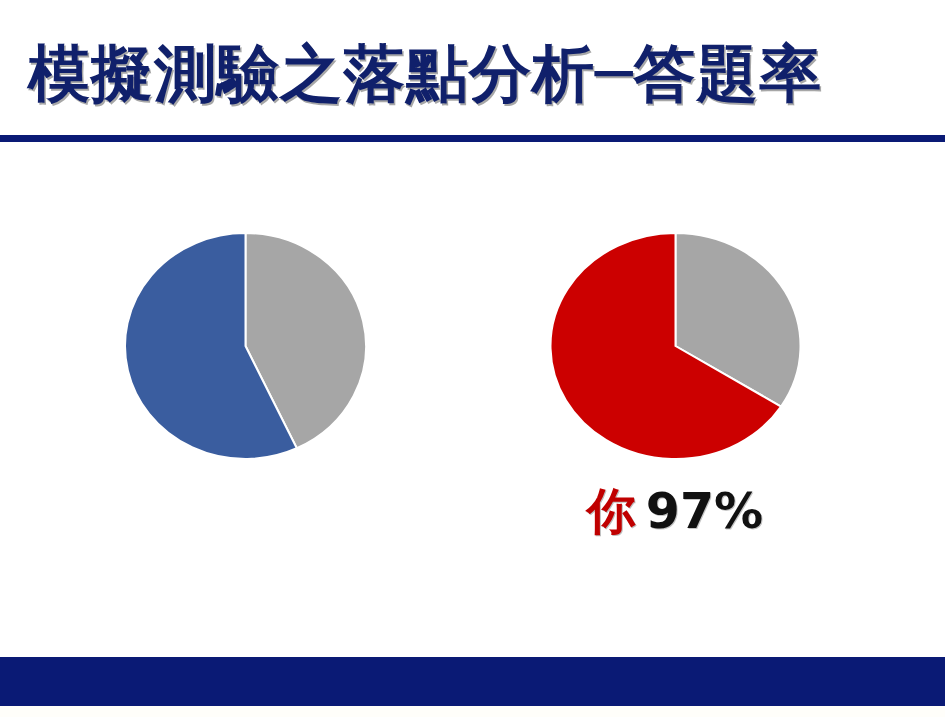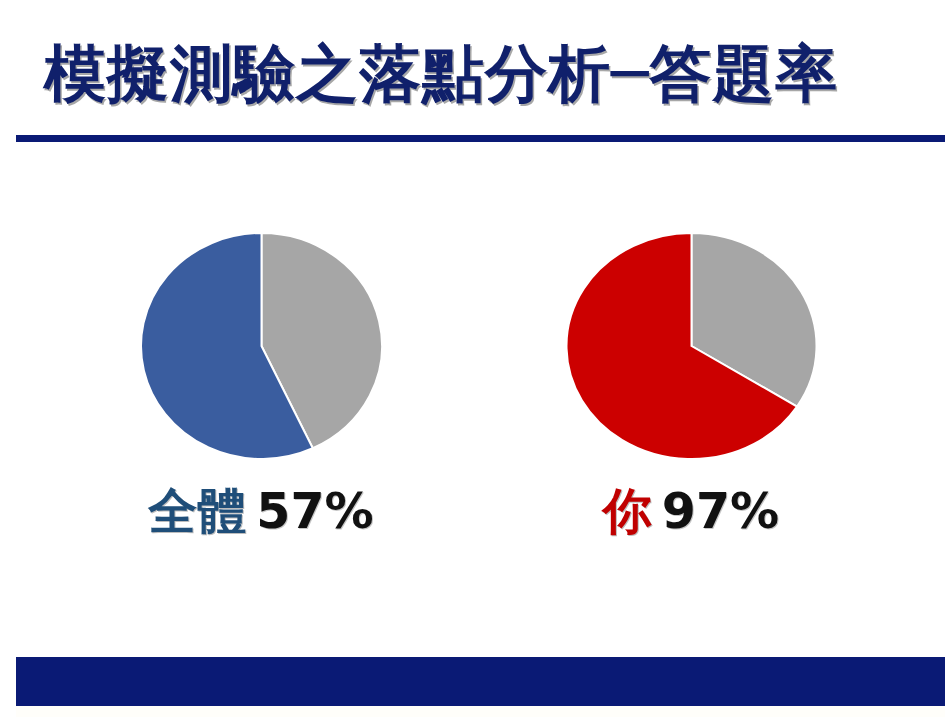--- a/index.html
+++ b/index.html
@@ -10,21 +10,21 @@
     width: 945px;
     height: 717px;
     background: #ffffff;
     font-family: "DejaVu Sans", "Liberation Sans", sans-serif;
     overflow: hidden;
     position: relative;
   }
 
   .slide {
     position: absolute;
-    left: 16px; top: 0;
+    left: 0; top: 0;
     width: 816px;
     height: 717px;
     background: #ffffff;
   }
 
   
   .title-zone {
     position: absolute;
     left: 0;
     top: 22px;
@@ -144,23 +144,20 @@
       <div class="pie-wrap">
         <svg class="pie-svg" width="245" height="228" viewBox="0 0 245 228">
           <g transform="translate(122.5,114)">
 
             <path fill="#A6A6A6" stroke="#FFFFFF" stroke-width="2" d="M 0 0 L 0 -113 A 120.5 113 0 0 1 51.31 102.25 Z"></path>
 
             <path fill="#3A5D9F" stroke="#FFFFFF" stroke-width="2" d="M 0 0 L 51.31 102.25 A 120.5 113 0 1 1 0 -113 Z"></path>
           </g>
         </svg>
       </div>
-      <div class="chart-label">
-        <span class="lbl-name blue">全體</span><span class="lbl-value">57%</span>
-      </div>
     </div>
 
     <div class="chart-block right">
       <div class="pie-wrap">
         <svg class="pie-svg" width="255" height="228" viewBox="0 0 255 228">
           <g transform="translate(127.5,114)">
 
             <path fill="#A6A6A6" stroke="#FFFFFF" stroke-width="2" d="M 0 0 L 0 -113 A 125 113 0 0 1 105.54 60.55 Z"></path>
 
             <path fill="#CC0000" stroke="#FFFFFF" stroke-width="2" d="M 0 0 L 105.54 60.55 A 125 113 0 1 1 0 -113 Z"></path>

